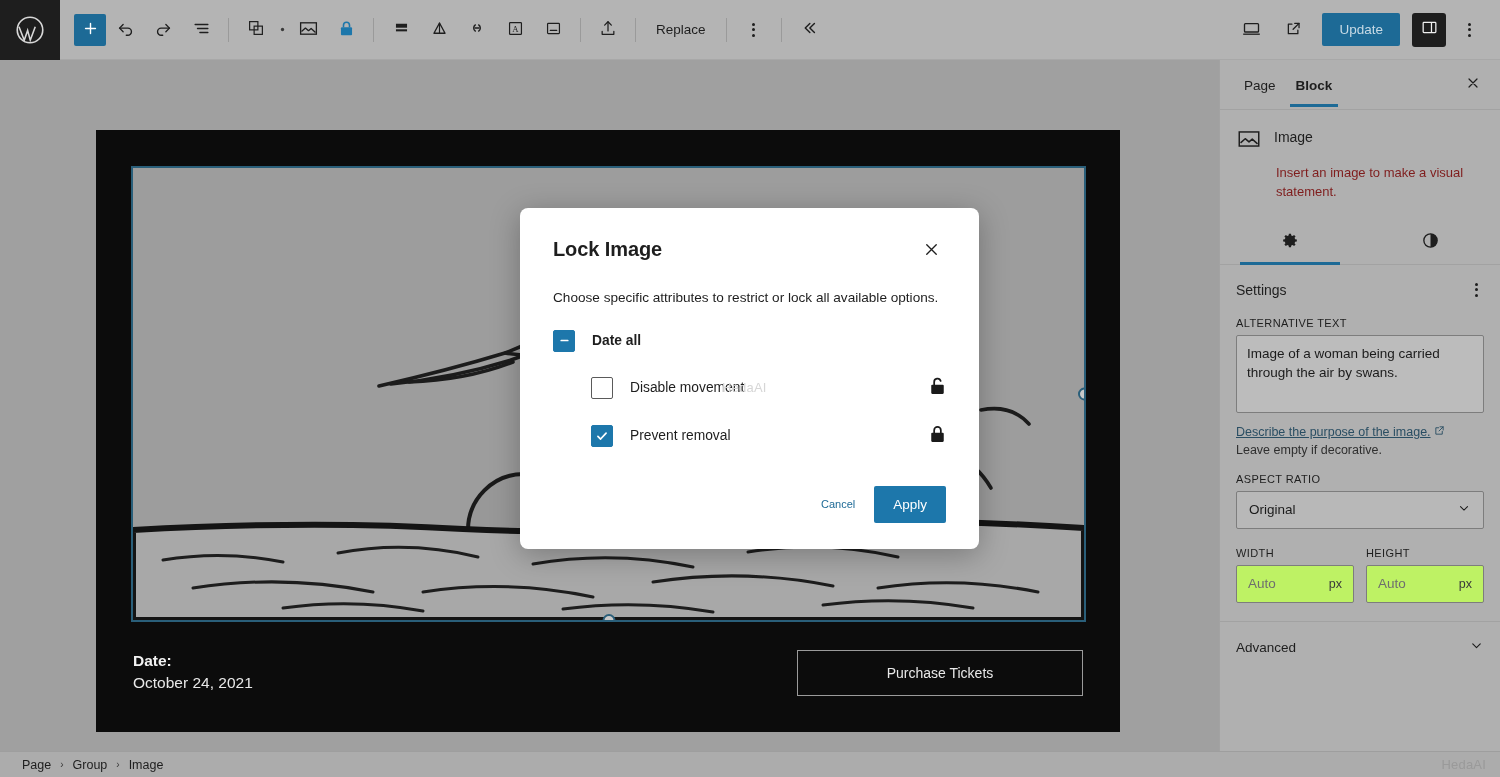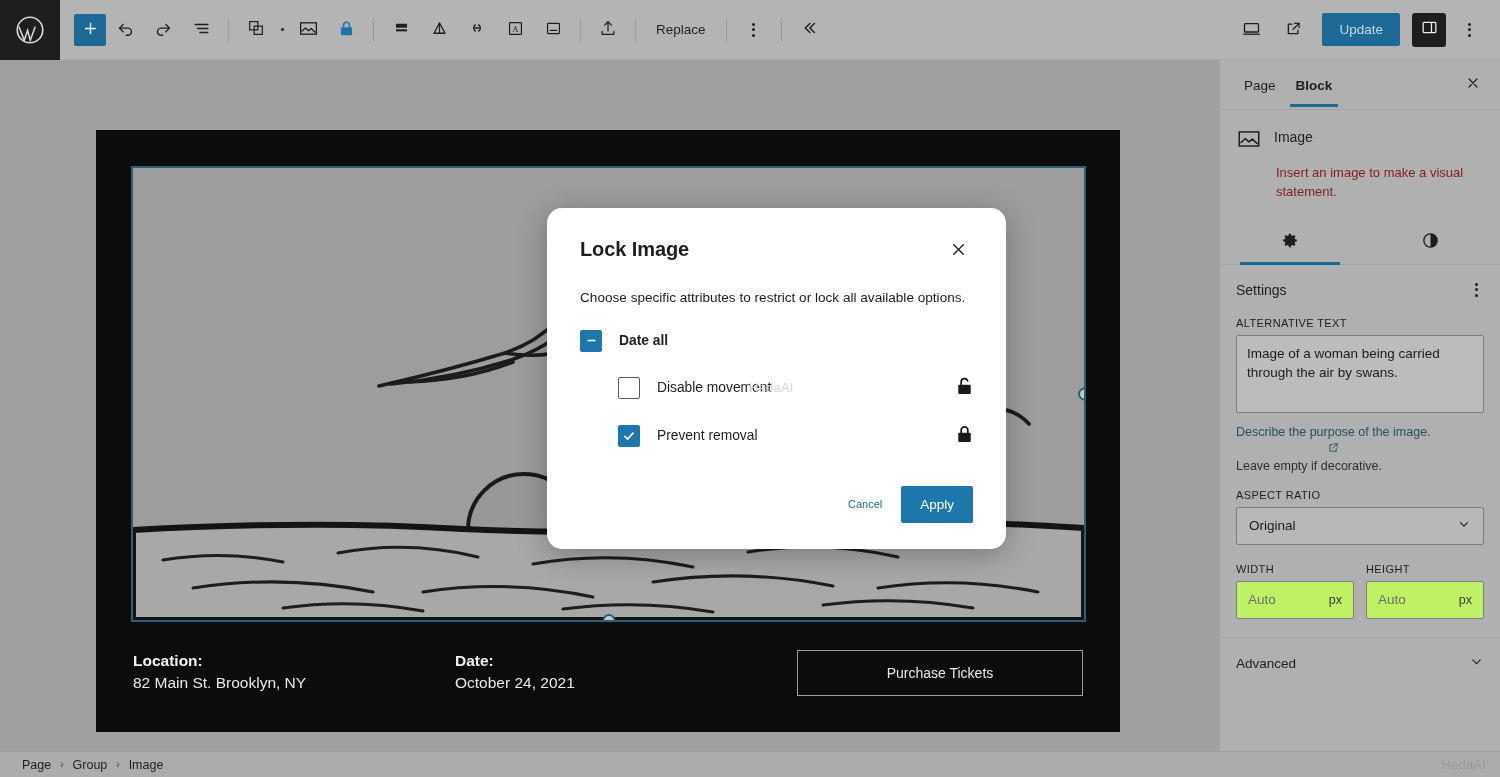--- a/index.html
+++ b/index.html
@@ -138,23 +138,22 @@
     font-size: 11px; letter-spacing: .4px; color: #1e1e1e; text-transform: uppercase;
     margin: 16px 0 6px; display: block;
   }
   .alt-textarea {
     width: 100%; height: 78px; background: #bcbcbc; border: 1px solid #7d7d7d;
     border-radius: 2px; padding: 9px 10px; font-size: 13.5px; color: #1b1b1b;
     font-family: inherit; line-height: 1.4; resize: none;
   }
   .help-link {
     display: inline-flex; align-items: center; gap: 3px;
-    font-size: 12.5px; color: #2a4e63; margin-top: 8px;
+    font-size: 12.5px; color: #2a4e63; text-decoration: underline; margin-top: 8px;
     cursor: pointer;
-    flex-direction: column;
   }
   .help-note { font-size: 12.5px; color: #2f2f2f; margin-top: 3px; }
 
   .select-box {
     width: 100%; height: 38px; background: #b8b8b8; border: 1px solid #7d7d7d;
     border-radius: 2px; display: flex; align-items: center; padding: 0 12px;
     font-size: 13.5px; color: #1b1b1b; cursor: pointer;
   }
   .select-box .chev { margin-left: auto; }
 
@@ -182,24 +181,23 @@
   .bc-item { font-size: 12.5px; color: #1e1e1e; cursor: pointer; }
   .bc-sep { font-size: 10px; color: #3a3a3a; }
   .bc-wm {
     margin-left: auto; padding-right: 14px; font-size: 13px; color: #9a9a9a;
     letter-spacing: .2px;
   }
 
   
   .modal {
     position: absolute; left: 520px; top: 208px; width: 459px;
-    background: #fff; border-radius: 15px;
+    background: #fff; border-radius: 8px;
     box-shadow: 0 6px 30px rgba(0,0,0,.28);
     padding: 30px 33px 26px;
-    margin-left: 27px;
   }
   .modal-head { display: flex; align-items: flex-start; }
   .modal-title { font-size: 20px; font-weight: 700; color: #1e1e1e; letter-spacing: -.1px; }
   .modal-x {
     margin-left: auto; width: 30px; height: 30px; display:flex;
     align-items:center; justify-content:center; cursor: pointer; margin-top: -2px;
   }
   .modal-desc { font-size: 13.6px; color: #1e1e1e; margin-top: 22px; line-height: 1.45; }
 
   .cb-row { display: flex; align-items: center; margin-top: 22px; }
@@ -502,24 +500,20 @@
             <path d="M676 344 q4 10 0 18"></path>
             <path d="M690 350 q4 10 2 16"></path>
             <path d="M704 344 q6 8 6 16"></path>
           </g>
         </svg>
         <div class="handle right"></div>
         <div class="handle bottom"></div>
       </div>
 
       <div class="meta-row">
-        <div class="meta-col loc">
-          <div class="lbl">Location:</div>
-          <div>82 Main St. Brooklyn, NY</div>
-        </div>
         <div class="meta-col date">
           <div class="lbl">Date:</div>
           <div>October 24, 2021</div>
         </div>
         <button class="tickets-btn">Purchase Tickets</button>
       </div>
     </div>
   </div>
 
   <div class="sidebar">

